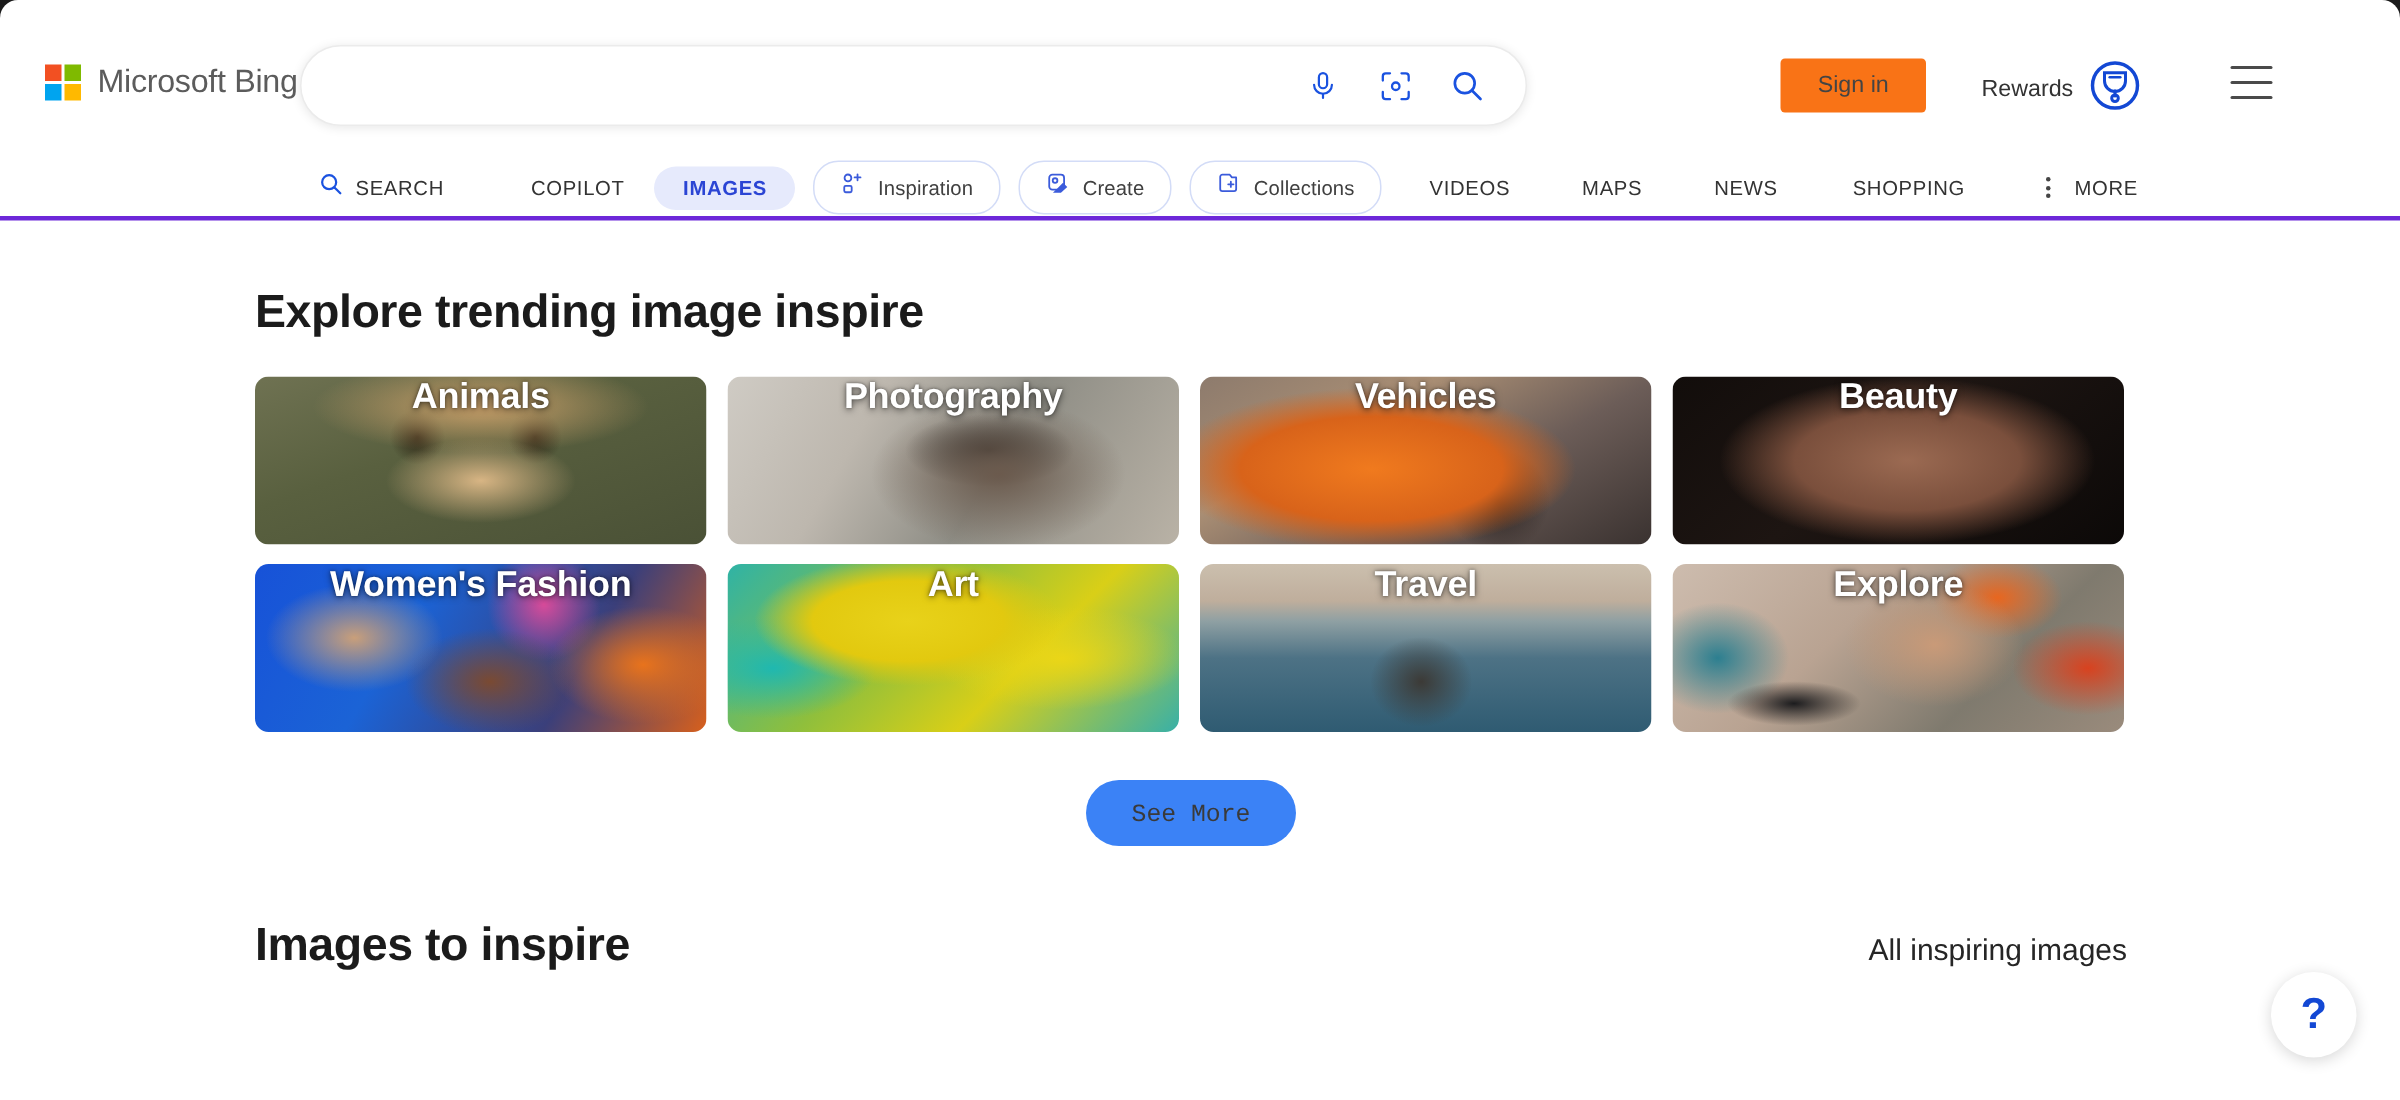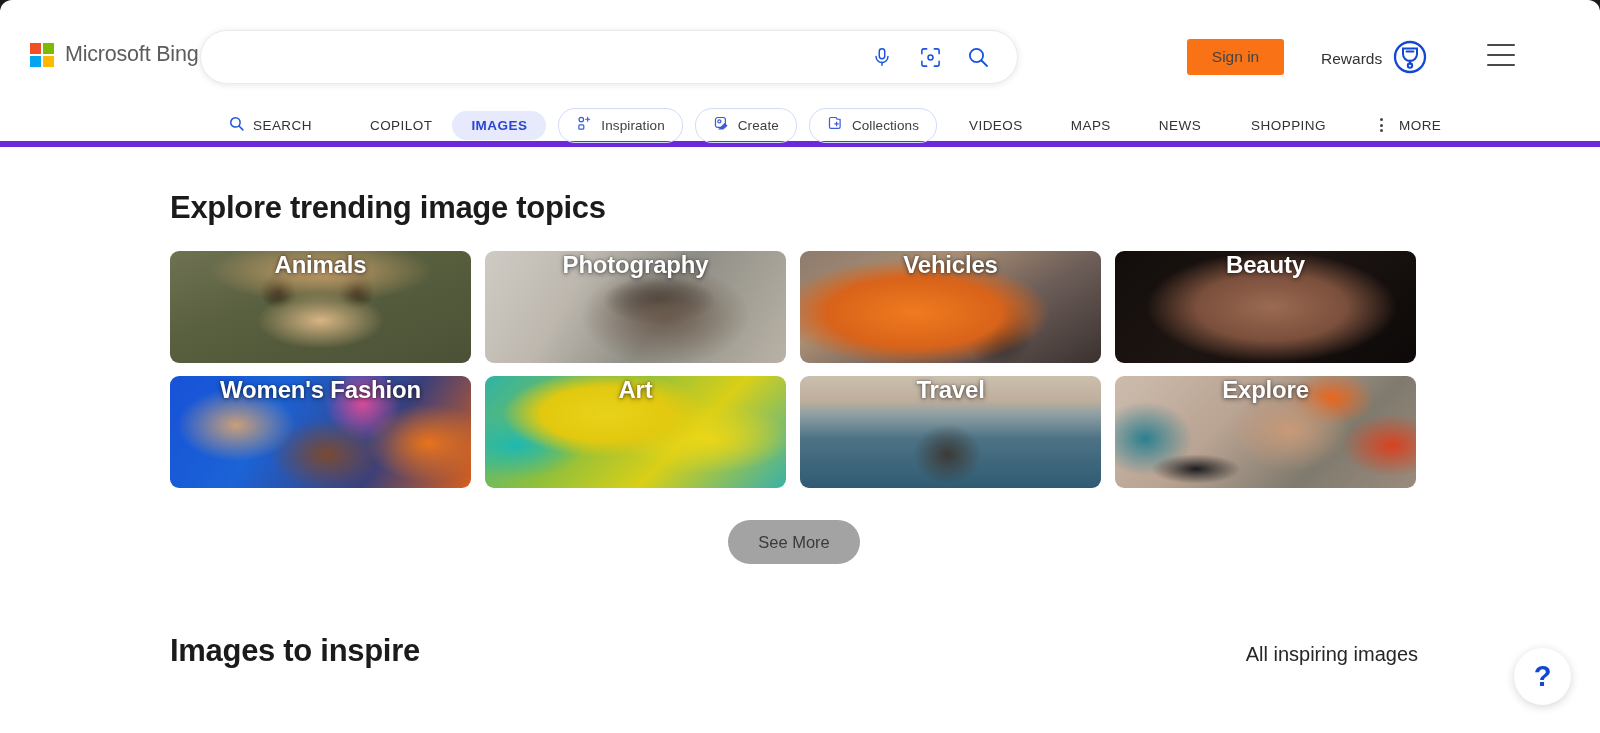--- a/index.html
+++ b/index.html
@@ -52,21 +52,21 @@
     width: 14px; height: 14px;
     background: #ffffff;
     border-top-right-radius: 12px;
   }
 
   
   .header {
     position: relative;
     height: 147px;
     background: #ffffff;
-    border-bottom: 6px solid #6d28d9;
+    border-bottom: 3px solid #6d28d9;
   }
 
   .header-top {
     position: relative;
     height: 104px;
   }
 
   .brand {
     position: absolute;
     left: 30px; top: 42px;
@@ -178,21 +178,21 @@
 
   
   .nav {
     position: relative;
     height: 42px;
     display: flex;
     align-items: center;
   }
   .nav-inner {
     position: absolute;
-    left: 228px; top: 0;
+    left: 212px; top: 0;
     height: 42px;
     display: flex;
     align-items: center;
     gap: 0;
   }
   .nav-item {
     display: flex;
     align-items: center;
     gap: 8px;
     cursor: pointer;
@@ -363,38 +363,38 @@
   }
 
   
   .see-more-wrap {
     width: 1248px;
     display: flex;
     justify-content: center;
     margin-top: 32px;
   }
   .see-more {
-    background: #a3a3a3;
+    background: #3b82f6;
     border: none;
     border-radius: 22px;
     height: 44px;
     padding: 0 30px;
-    font-family: Liberation Sans, sans-serif;
+    font-family: Liberation Mono, monospace;
     font-size: 16.5px;
     color: #3a3a3a;
     cursor: pointer;
   }
 
   
   .inspire-row {
     width: 1248px;
     display: flex;
     align-items: baseline;
     justify-content: space-between;
-    margin-top: 69px;
+    margin-top: 48px;
   }
   .inspire-title {
     font-size: 31px;
     font-weight: bold;
     color: #1b1b1b;
     letter-spacing: -0.3px;
   }
   .inspire-link {
     font-size: 20px;
     color: #262626;
@@ -572,21 +572,21 @@
           </span>
           <span class="nav-text nav-caps">MORE</span>
         </a>
 
       </div>
     </div>
   </div>
 
   <div class="main">
 
-    <h1 class="section-title">Explore trending image topics</h1>
+    <h1 class="section-title">Explore trending image inspire</h1>
 
     <div class="topic-grid">
 
       <div class="topic-card">
         <div class="art art-animals"></div>
         <span class="topic-label">Animals</span>
       </div>
 
       <div class="topic-card">
         <div class="art art-photography"></div>

